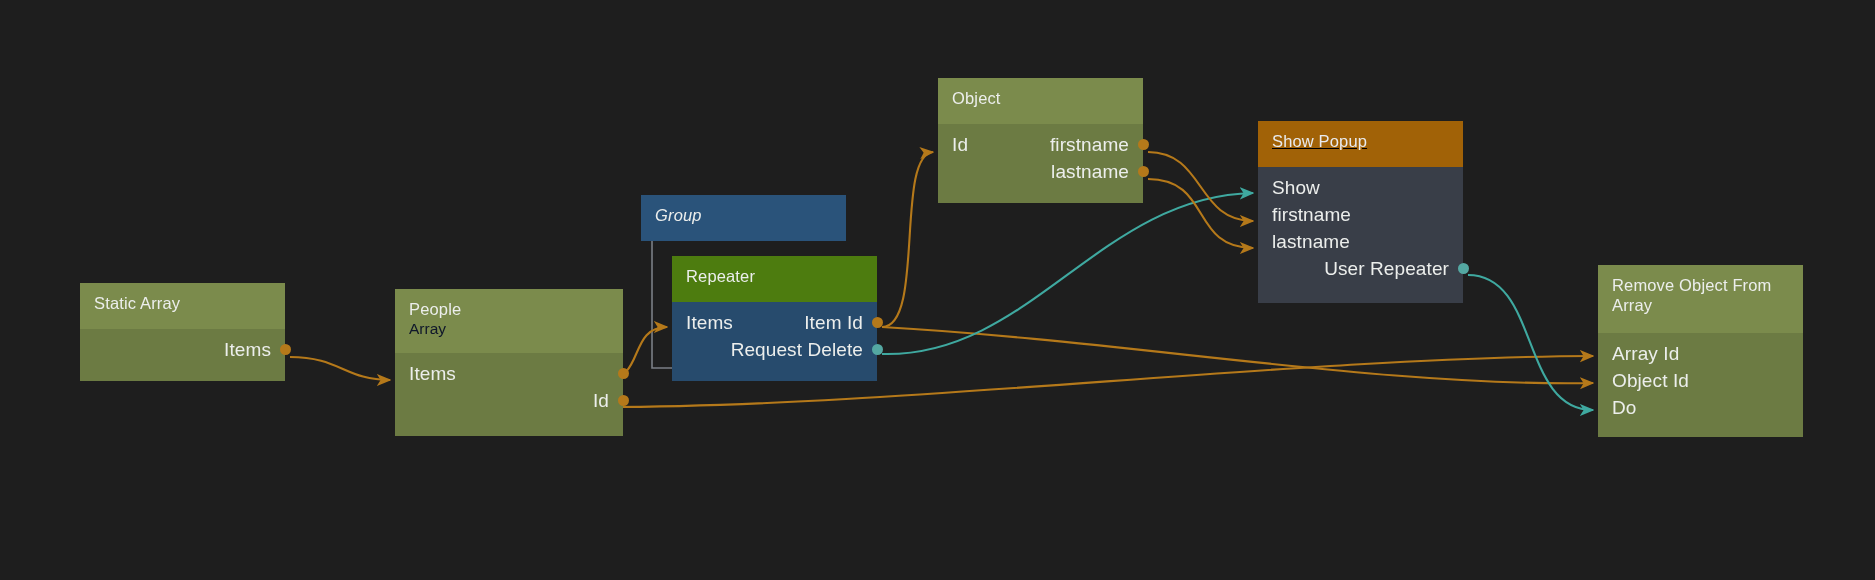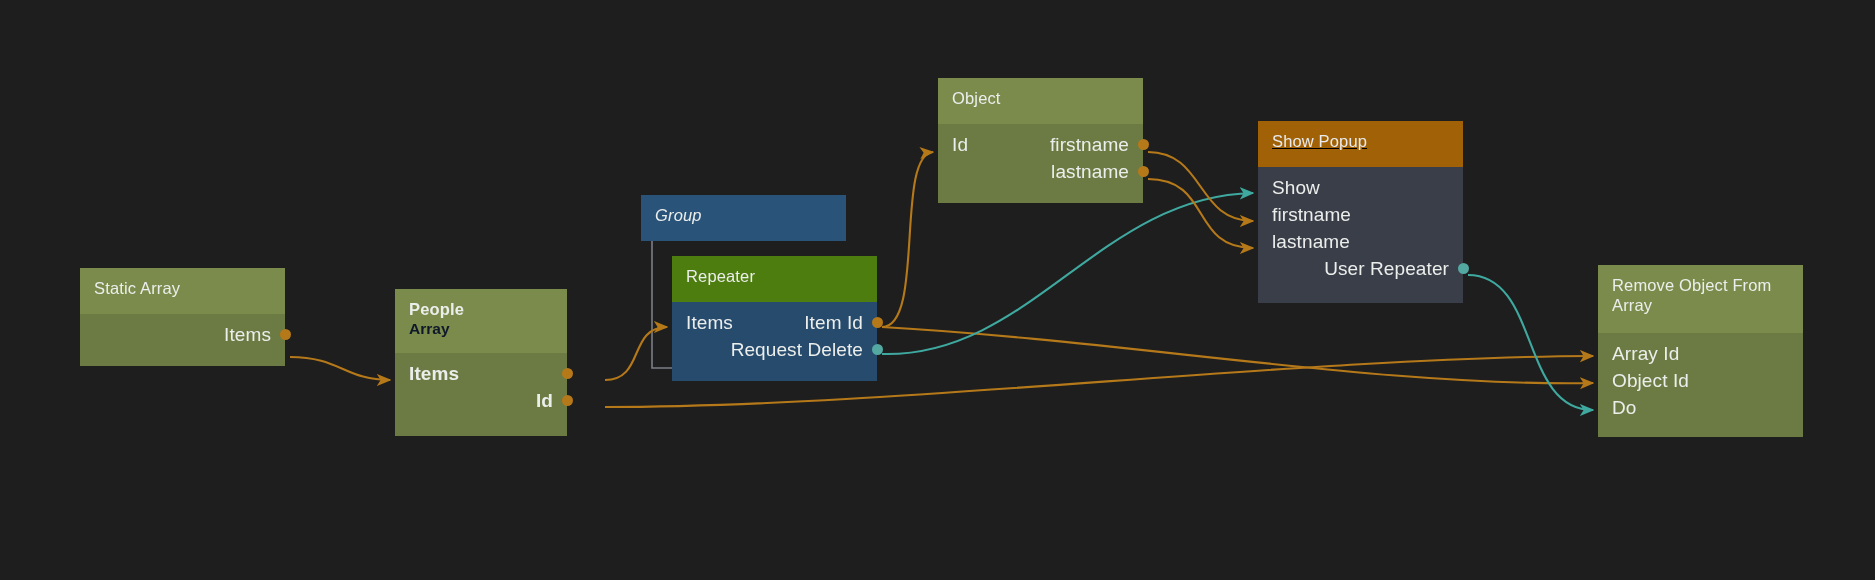--- a/index.html
+++ b/index.html
@@ -133,33 +133,33 @@
 
     <path d="M 1148 152 C 1205 152, 1196 221, 1253 221" fill="none" stroke="#b5791a" stroke-width="2.1" marker-end="url(#arrow-data)"></path>
 
     <path d="M 1148 179 C 1212 179, 1190 248, 1253 248" fill="none" stroke="#b5791a" stroke-width="2.1" marker-end="url(#arrow-data)"></path>
 
     <path d="M 605 407 C 900 407, 1300 357, 1593 356" fill="none" stroke="#b5791a" stroke-width="2.1" marker-end="url(#arrow-data)"></path>
 
     <path d="M 1468 275 C 1540 275, 1520 410, 1593 410" fill="none" stroke="#3fa9a0" stroke-width="2.1" marker-end="url(#arrow-signal)"></path>
   </svg>
 
-  <div class="node n-green" style="left:80px; top:268px; width:205px;">
+  <div class="node n-green" style="left:80px; top:283px; width:205px;">
     <div class="node-header" style="height:46px;">
       <span class="node-title">Static Array</span>
     </div>
     <div class="node-body" style="height:52px;">
       <div class="port-row out">
         <span class="port-label">Items</span>
         <span class="port-dot right" style="background:#b5791a;"></span>
       </div>
     </div>
   </div>
 
-  <div class="node n-green" style="left:395px; top:289px; width:172px;font-weight:bold;">
+  <div class="node n-green" style="left:395px; top:289px; width:228px;">
     <div class="node-header" style="height:64px;">
       <span class="node-title">People</span>
       <span class="node-subtitle">Array</span>
     </div>
     <div class="node-body" style="height:83px;">
       <div class="port-row in">
         <span class="port-dot left" style="background:transparent;"></span>
         <span class="port-label">Items</span>
         <span class="port-dot right" style="background:#b5791a;"></span>
       </div>

